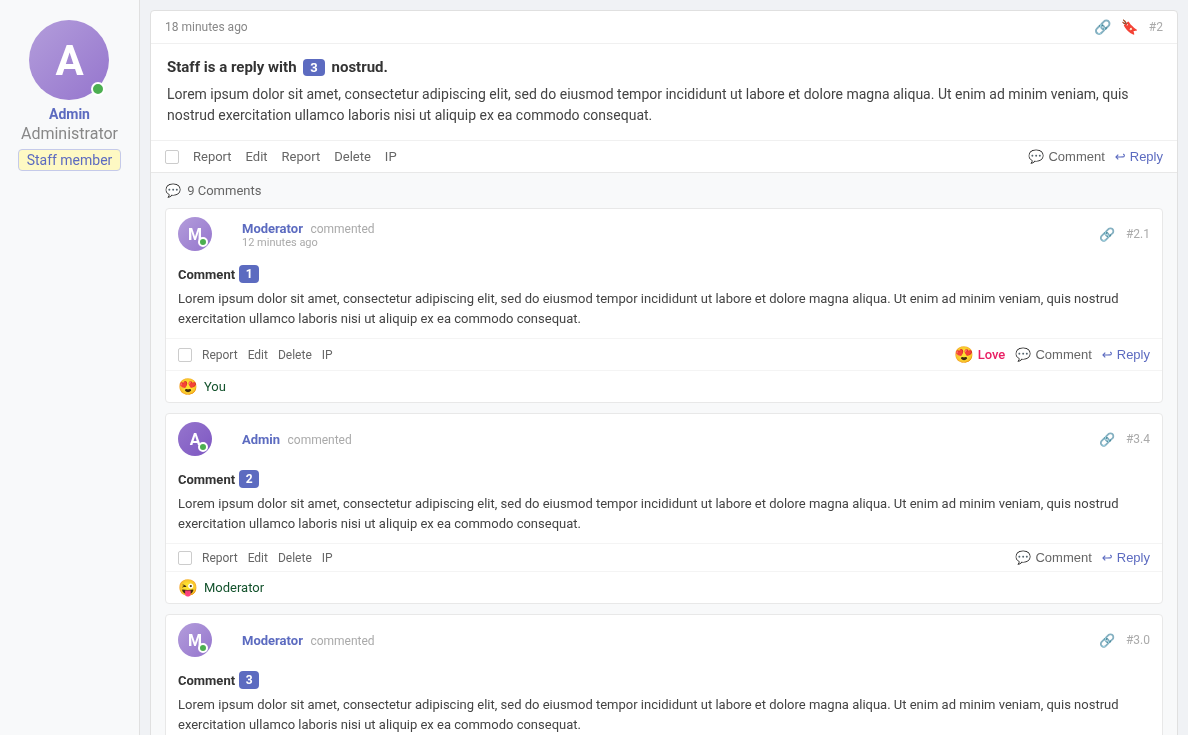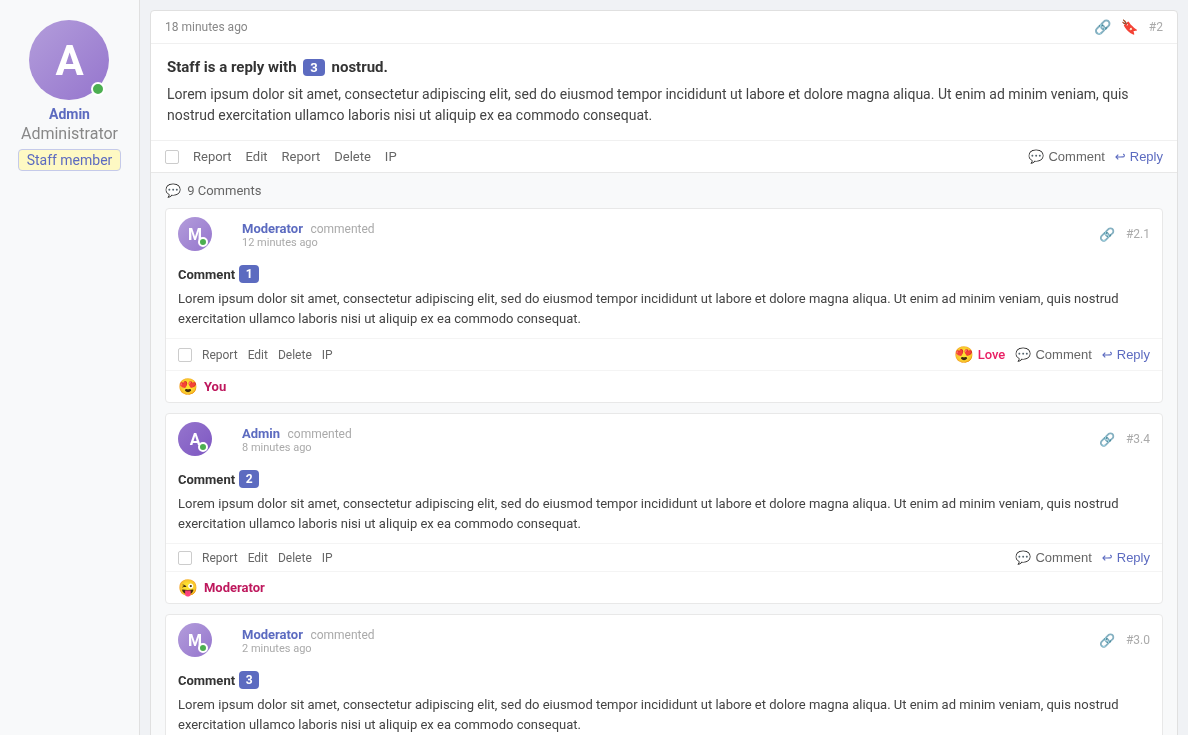--- a/index.html
+++ b/index.html
@@ -63,21 +63,21 @@
     .comment-actions { display: flex; align-items: center; padding: 6px 12px; border-top: 1px solid #f4f4f4; gap: 10px; }
     .comment-actions .action-link { color: #666; font-size: 12px; cursor: pointer; }
     .comment-actions-right { margin-left: auto; display: flex; align-items: center; gap: 10px; }
     .reaction { display: flex; align-items: center; gap: 3px; font-size: 13px; }
     .reaction-emoji { font-size: 16px; }
     .reaction-label { color: #e91e63; font-weight: 500; font-size: 13px; }
     .checkbox-icon { width: 14px; height: 14px; border: 1px solid #ccc; border-radius: 2px; display: inline-block; cursor: pointer; }
 
     .comment-footer { padding: 6px 12px; border-top: 1px solid #f4f4f4; display: flex; align-items: center; gap: 6px; font-size: 13px; }
     .footer-emoji { font-size: 16px; }
-    .footer-name { color: #be185d; font-weight: 700; cursor: pointer; }
+    .footer-name { color: #14532d; font-weight: 400; cursor: pointer; }
 
     .action-link-checkbox { display: flex; align-items: center; }
   </style>
 </head>
 <body>
 
 <div class="page-wrapper">
 
   <div class="sidebar">
     <div class="avatar-container">
@@ -193,21 +193,20 @@
 
         <div class="comment-card">
           <div class="comment-header">
             <div class="comment-avatar avatar-a">
               <span>A</span>
               <span class="online-dot"></span>
             </div>
             <div class="comment-meta">
               <span class="comment-author">Admin</span>
               <span style="color:#aaa;font-size:12px;margin-left:4px;">commented</span>
-              <div class="comment-time">8 minutes ago</div>
             </div>
             <div class="comment-header-right">
               <span class="share-icon">🔗</span>
               <span class="comment-id">#3.4</span>
             </div>
           </div>
           <div class="comment-body">
             <div class="comment-label">
               <span>Comment</span>
               <span class="badge">2</span>
@@ -241,21 +240,20 @@
 
         <div class="comment-card">
           <div class="comment-header">
             <div class="comment-avatar avatar-m">
               <span>M</span>
               <span class="online-dot"></span>
             </div>
             <div class="comment-meta">
               <span class="comment-author">Moderator</span>
               <span style="color:#aaa;font-size:12px;margin-left:4px;">commented</span>
-              <div class="comment-time">2 minutes ago</div>
             </div>
             <div class="comment-header-right">
               <span class="share-icon">🔗</span>
               <span class="comment-id">#3.0</span>
             </div>
           </div>
           <div class="comment-body">
             <div class="comment-label">
               <span>Comment</span>
               <span class="badge">3</span>

